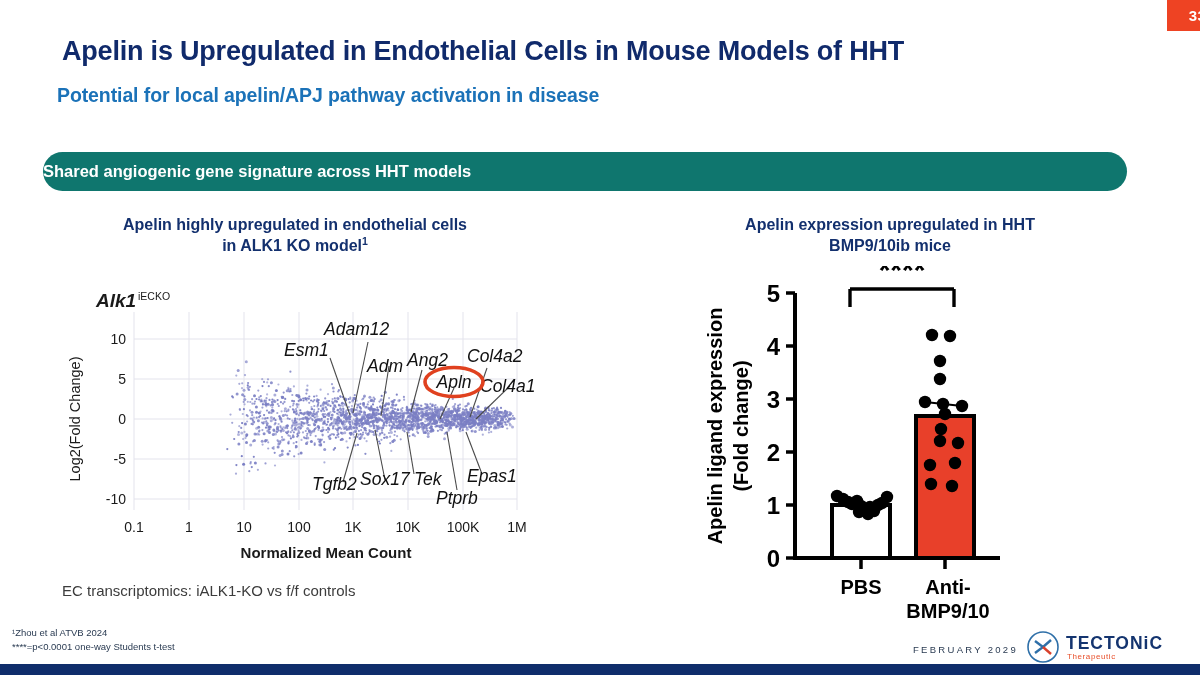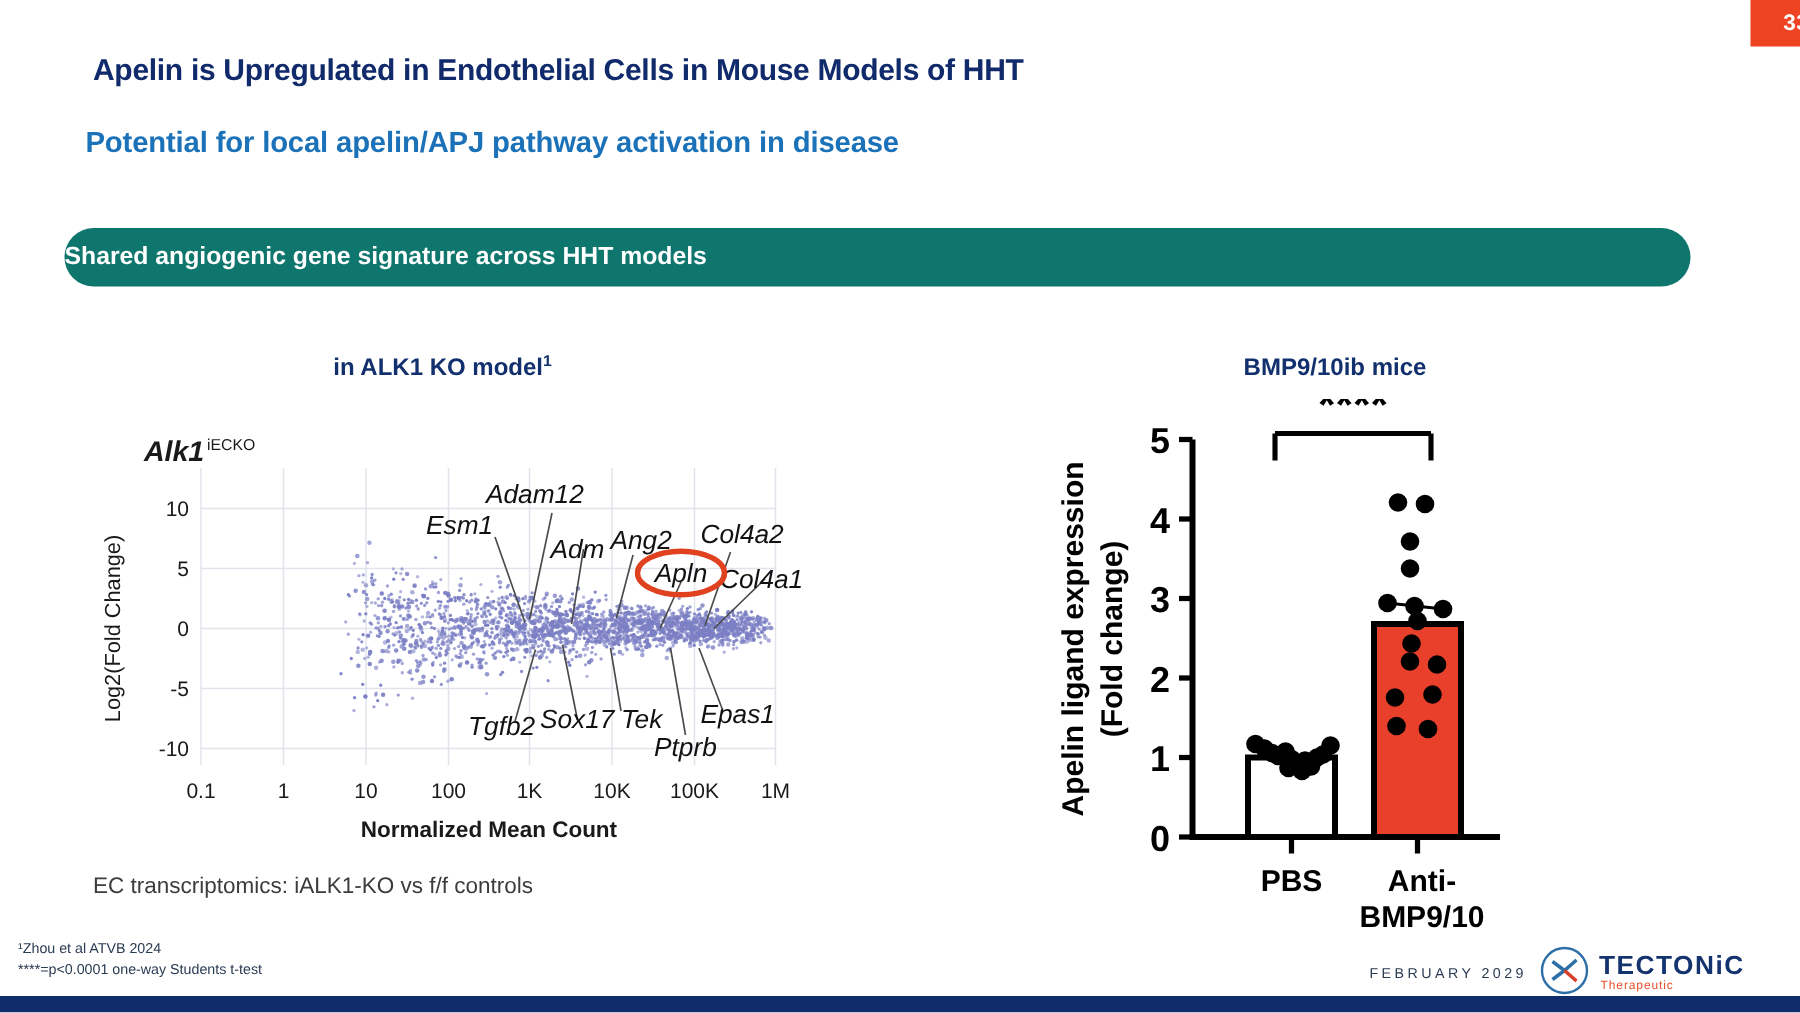--- a/index.html
+++ b/index.html
@@ -16,21 +16,21 @@
     width:33px; height:31px;
     background:#EE4323;
     color:#fff; font-size:15px; font-weight:bold;
     display:flex; align-items:center; justify-content:center;
     letter-spacing:0.3px;
     padding-left:28px;
   }
   
   #slide-title {
     position:absolute; left:62px; top:36px;
-    font-size:20px; font-weight:bold;
+    font-size:27px; font-weight:bold;
     color:#102A6B; letter-spacing:-0.2px; white-space:nowrap;
   }
   #slide-subtitle {
     position:absolute; left:57px; top:84px;
     font-size:19.5px; font-weight:bold;
     color:#1B72B8; letter-spacing:-0.1px; white-space:nowrap;
   }
   
   #banner {
     position:absolute; left:43px; top:152px;
@@ -79,25 +79,25 @@
 <div id="page-badge">33</div>
 
 <div id="slide-title">Apelin is Upregulated in Endothelial Cells in Mouse Models of HHT</div>
 <div id="slide-subtitle">Potential for local apelin/APJ pathway activation in disease</div>
 
 <div id="banner">
   <span id="banner-text">Shared angiogenic gene signature across HHT models</span>
 </div>
 
 <div class="panel-header" id="left-panel-header">
-  <br>
+  <span>Apelin highly upregulated in endothelial cells</span><br>
   <span>in ALK1 KO model</span><span class="sup">1</span>
 </div>
 <div class="panel-header" id="right-panel-header">
-  <br>
+  <span>Apelin expression upregulated in HHT</span><br>
   <span>BMP9/10ib mice</span>
 </div>
 
 <div id="scatter-panel">
   <svg width="480" height="290" viewBox="0 0 480 290">
 
     <g stroke="#E3E3EC" stroke-width="1">
       <line x1="72" y1="57" x2="455" y2="57"></line>
       <line x1="72" y1="97" x2="455" y2="97"></line>
       <line x1="72" y1="137" x2="455" y2="137"></line>

